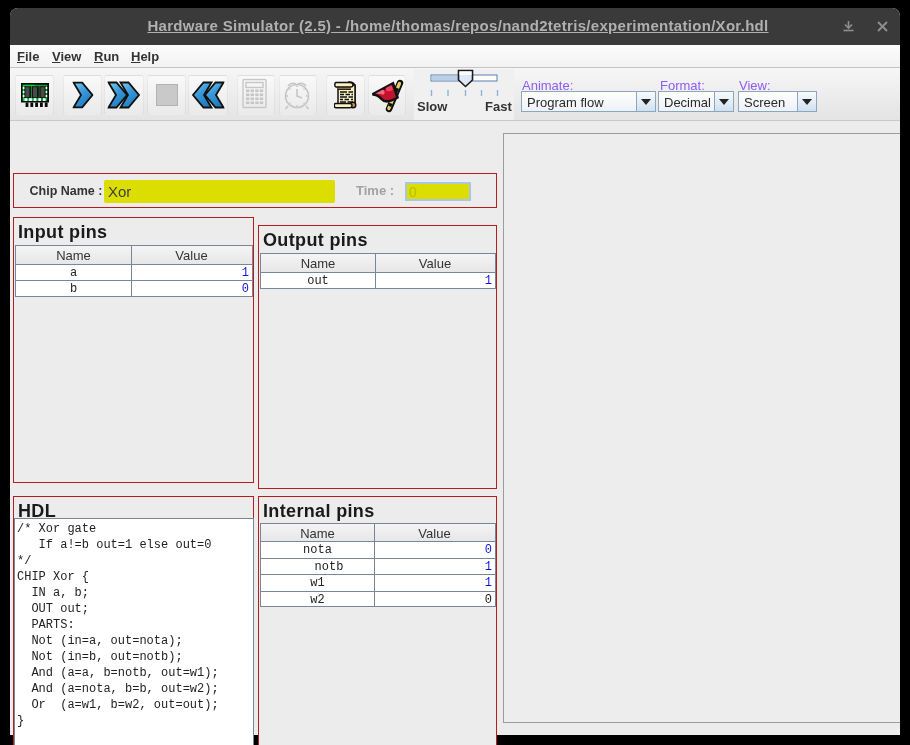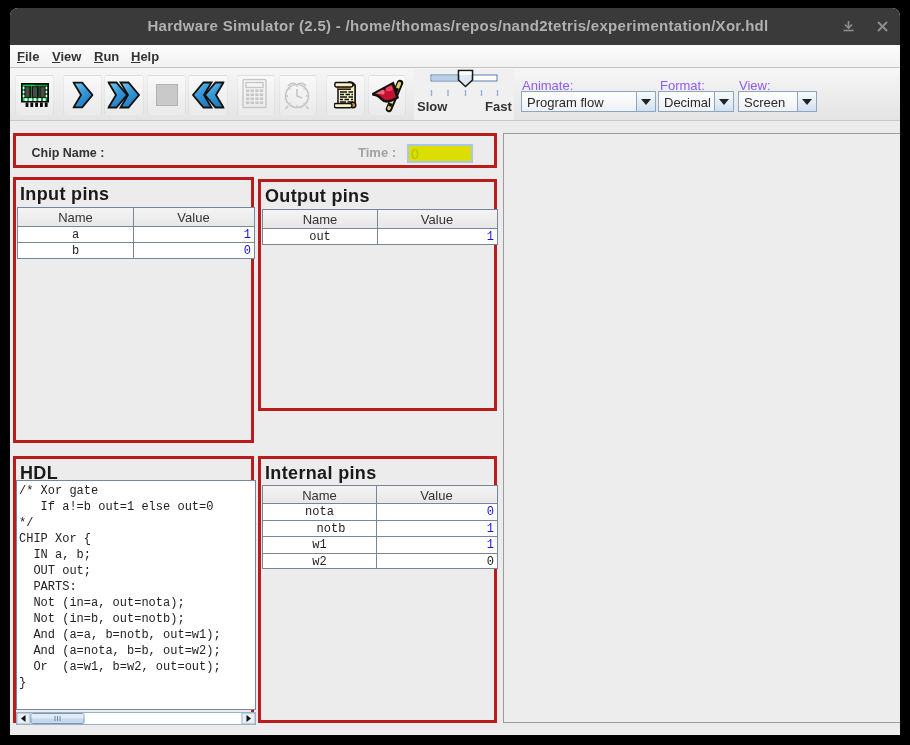--- a/index.html
+++ b/index.html
@@ -4,40 +4,40 @@
 <style>
 * { margin:0; padding:0; box-sizing:border-box; }
 html,body { width:910px; height:745px; background:#000; overflow:hidden;
   font-family:"Liberation Sans", sans-serif; }
 .abs { position:absolute; }
 #win { left:10px; top:8px; width:890px; height:727px; background:#ececec;
   border-radius:8px 8px 0 0; }
 #titlebar { left:10px; top:8px; width:890px; height:37px; background:#3a3a3a;
   border-radius:8px 8px 0 0; }
 #title { left:13px; top:17px; width:890px; text-align:center; color:#b0b0b0;
-  font-size:15px; font-weight:bold; letter-spacing:0.3px; }
+  font-size:15px; font-weight:bold; letter-spacing:0.3px;text-decoration:underline; }
 #menubar { left:10px; top:45px; width:890px; height:23px; background:linear-gradient(#fcfcfc,#f2f2f2);
   border-bottom:1px solid #c3c3c3; }
 .mitem { position:absolute; top:4px; font-size:13px; font-weight:bold; color:#333; }
 .mitem u { text-decoration:underline; }
 #toolbar { left:10px; top:68px; width:890px; height:53px;
   background:linear-gradient(#f6f6f6,#e4e4e4); border-bottom:1px solid #c9c9c9; }
 .tbbtn { position:absolute; top:75px; height:40px; width:39px;
   background:linear-gradient(#f9f9f9,#eaeaea); border:1px solid rgba(0,0,0,0.05); border-radius:3px; }
 .tbbtn svg { position:absolute; left:50%; top:50%; transform:translate(-50%,-50%); }
 #sliderpanel { left:414px; top:69px; width:100px; height:51px; background:#f0f0f0; }
 .combolabel { position:absolute; top:78px; font-size:13px; color:#8b5cf6; }
 .combo { position:absolute; top:91px; height:21px; border:1px solid #8ca6c0;
   background:linear-gradient(#fefefe,#eef1f5); }
 .combo .txt { position:absolute; left:5px; top:3px; font-size:13px; color:#2a2a2a; white-space:nowrap; }
 .combo .arr { position:absolute; right:0; top:0; bottom:0; width:19px;
   border-left:1px solid #8ca6c0; background:linear-gradient(#f8fbfe,#cfe0ef); }
 .combo .arr:after { content:""; position:absolute; left:4px; top:7px;
   border-left:5px solid transparent; border-right:5px solid transparent; border-top:6px solid #222; }
-.panel { position:absolute; border:3px solid #b91c1c; background:#ececec; }
+.panel { position:absolute; border:1px solid #b91c1c; background:#ececec;margin-top:40px; }
 .ptitle { position:absolute; left:4px; top:4px; font-size:18px; font-weight:bold; color:#1a1a1a; letter-spacing:0.35px; }
 .tbl { position:absolute; border:1px solid #76879a; background:#fff; overflow:hidden; }
 .thead { position:absolute; left:0; right:0; top:0; height:19px; background:linear-gradient(#f4f4f4,#e7e7e7);
   border-bottom:1px solid #76879a; font-size:13px; color:#333; }
 .thead .c1, .thead .c2 { position:absolute; top:1.5px; text-align:center; }
 .trow { position:absolute; left:0; right:0; height:15.5px; border-bottom:1px solid #76879a;
   font-family:"Liberation Mono", monospace; font-size:12px; color:#222; background:#fff; }
 .trow .nm { position:absolute; top:1px; text-align:center; }
 .trow .vl { position:absolute; top:1px; text-align:right; color:#1414dc; }
 .vsep { position:absolute; top:0; bottom:0; width:1px; background:#76879a; }
@@ -254,20 +254,23 @@
     <span class="arr"></span>
   </div>
 <div class="combolabel" style="left:739px;">View:</div>
 <div class="combo" style="left:738px;width:79px;">
     <span class="txt">Screen</span>
     <span class="arr"></span>
   </div>
 
 <div class="panel" style="left:13px;top:133px;width:484px;height:35px;">
   <div style="position:absolute;left:15.5px;top:10px;font-size:12.5px;font-weight:bold;color:#333;">Chip Name :</div>
+  <div class="yellow" style="left:90px;top:6px;width:231px;height:23px;border-radius:2px;">
+    <span style="position:absolute;left:4px;top:3px;font-size:15px;color:#3c3c3c;">Xor</span>
+    </div>
   <div style="position:absolute;left:342px;top:9px;font-size:13px;font-weight:bold;color:#a2a2a2;">Time :</div>
   <div class="yellow" style="left:391px;top:8px;width:66px;height:19px;border:2px solid #a9c7e4;">
     <span style="position:absolute;left:2px;top:0px;font-size:14px;color:#b7c300;">0</span>
     </div>
 </div>
 
 <div class="panel" style="left:13px;top:177px;width:241px;height:266px;">
   <div class="ptitle">Input pins</div>
   <div class="tbl" style="left:1px;top:27px;width:238px;height:52px;">
     <div class="thead">
@@ -279,21 +282,21 @@
         <span class="vl" style="left:115px;right:3px;">1</span>
       </div>
     <div class="trow" style="top:35px;height:16px;border-bottom:none;">
         <span class="nm" style="left:0;width:115px;">b</span>
         <span class="vl" style="left:115px;right:3px;">0</span>
       </div>
     <div class="vsep" style="left:115px;"></div>
   </div>
 </div>
 
-<div class="panel" style="left:258px;top:179px;width:239px;height:232px;">
+<div class="panel" style="left:258px;top:185px;width:239px;height:264px;">
   <div class="ptitle">Output pins</div>
   <div class="tbl" style="left:1px;top:27px;width:236px;height:36px;">
     <div class="thead">
         <span class="c1" style="left:0;width:114px;">Name</span>
         <span class="c2" style="left:114px;right:0;">Value</span>
       </div>
     <div class="trow" style="top:19px;height:16px;border-bottom:none;">
         <span class="nm" style="left:0;width:114px;">out</span>
         <span class="vl" style="left:114px;right:3px;">1</span>
       </div>

